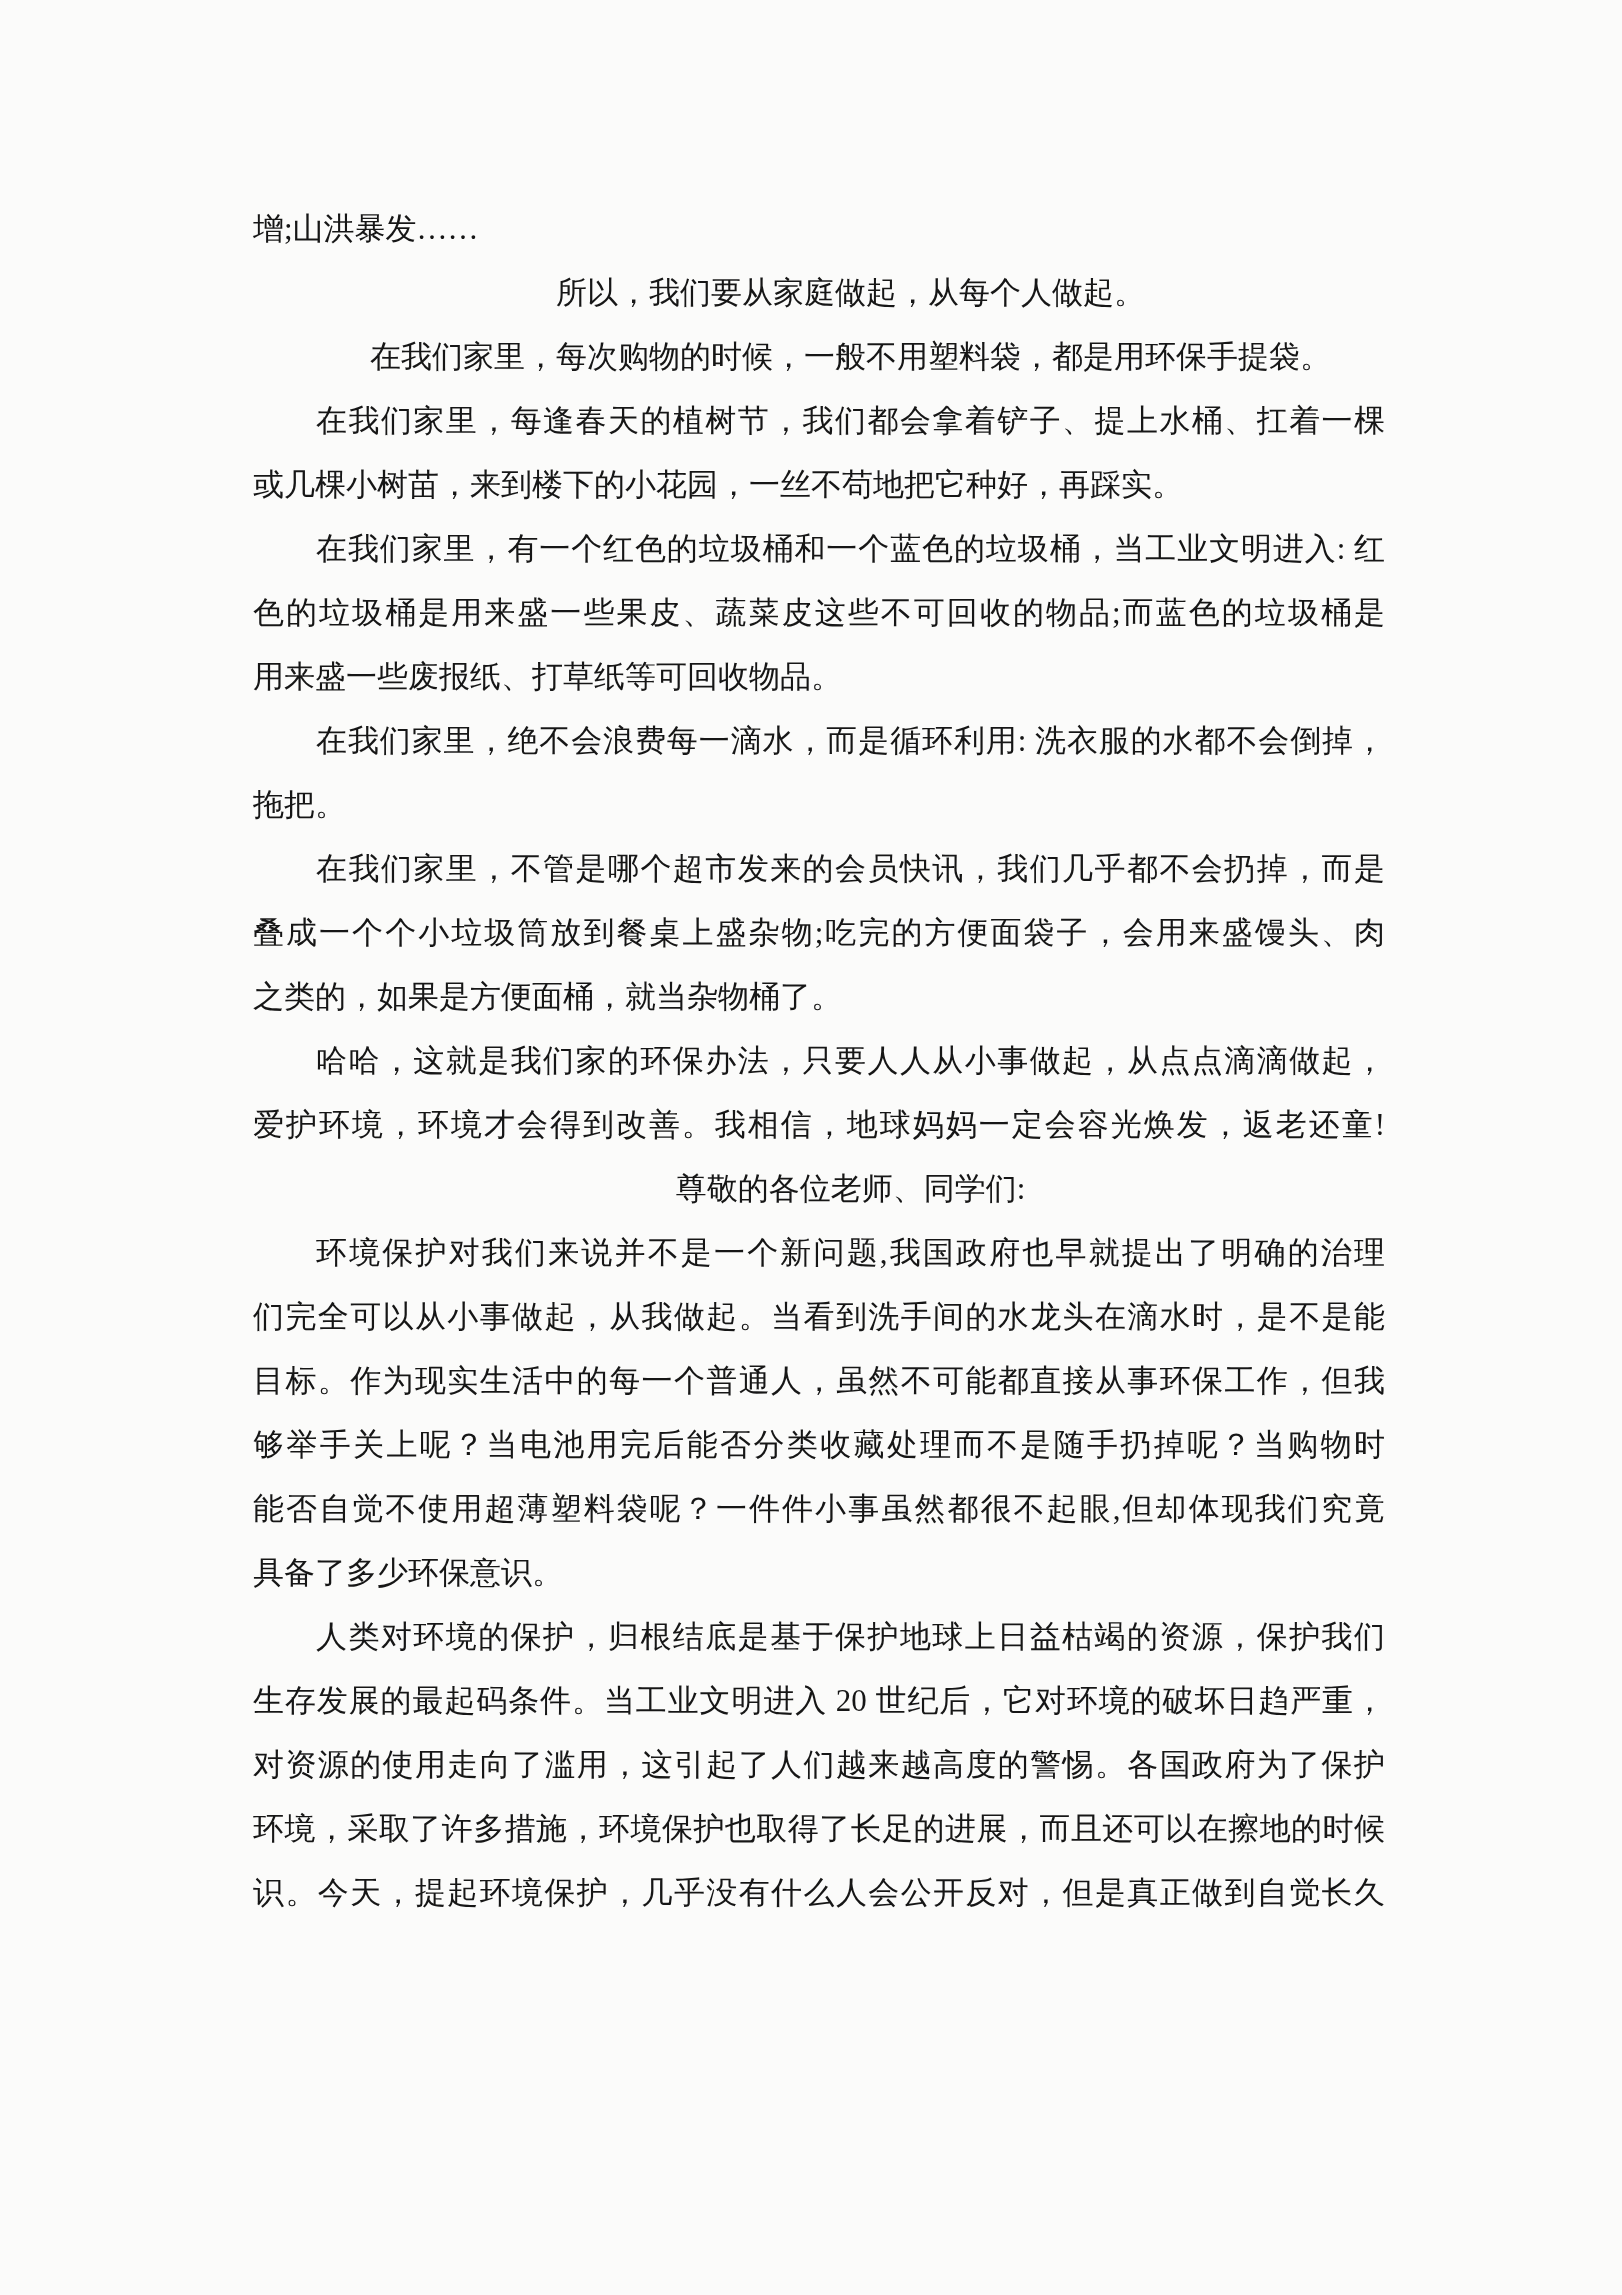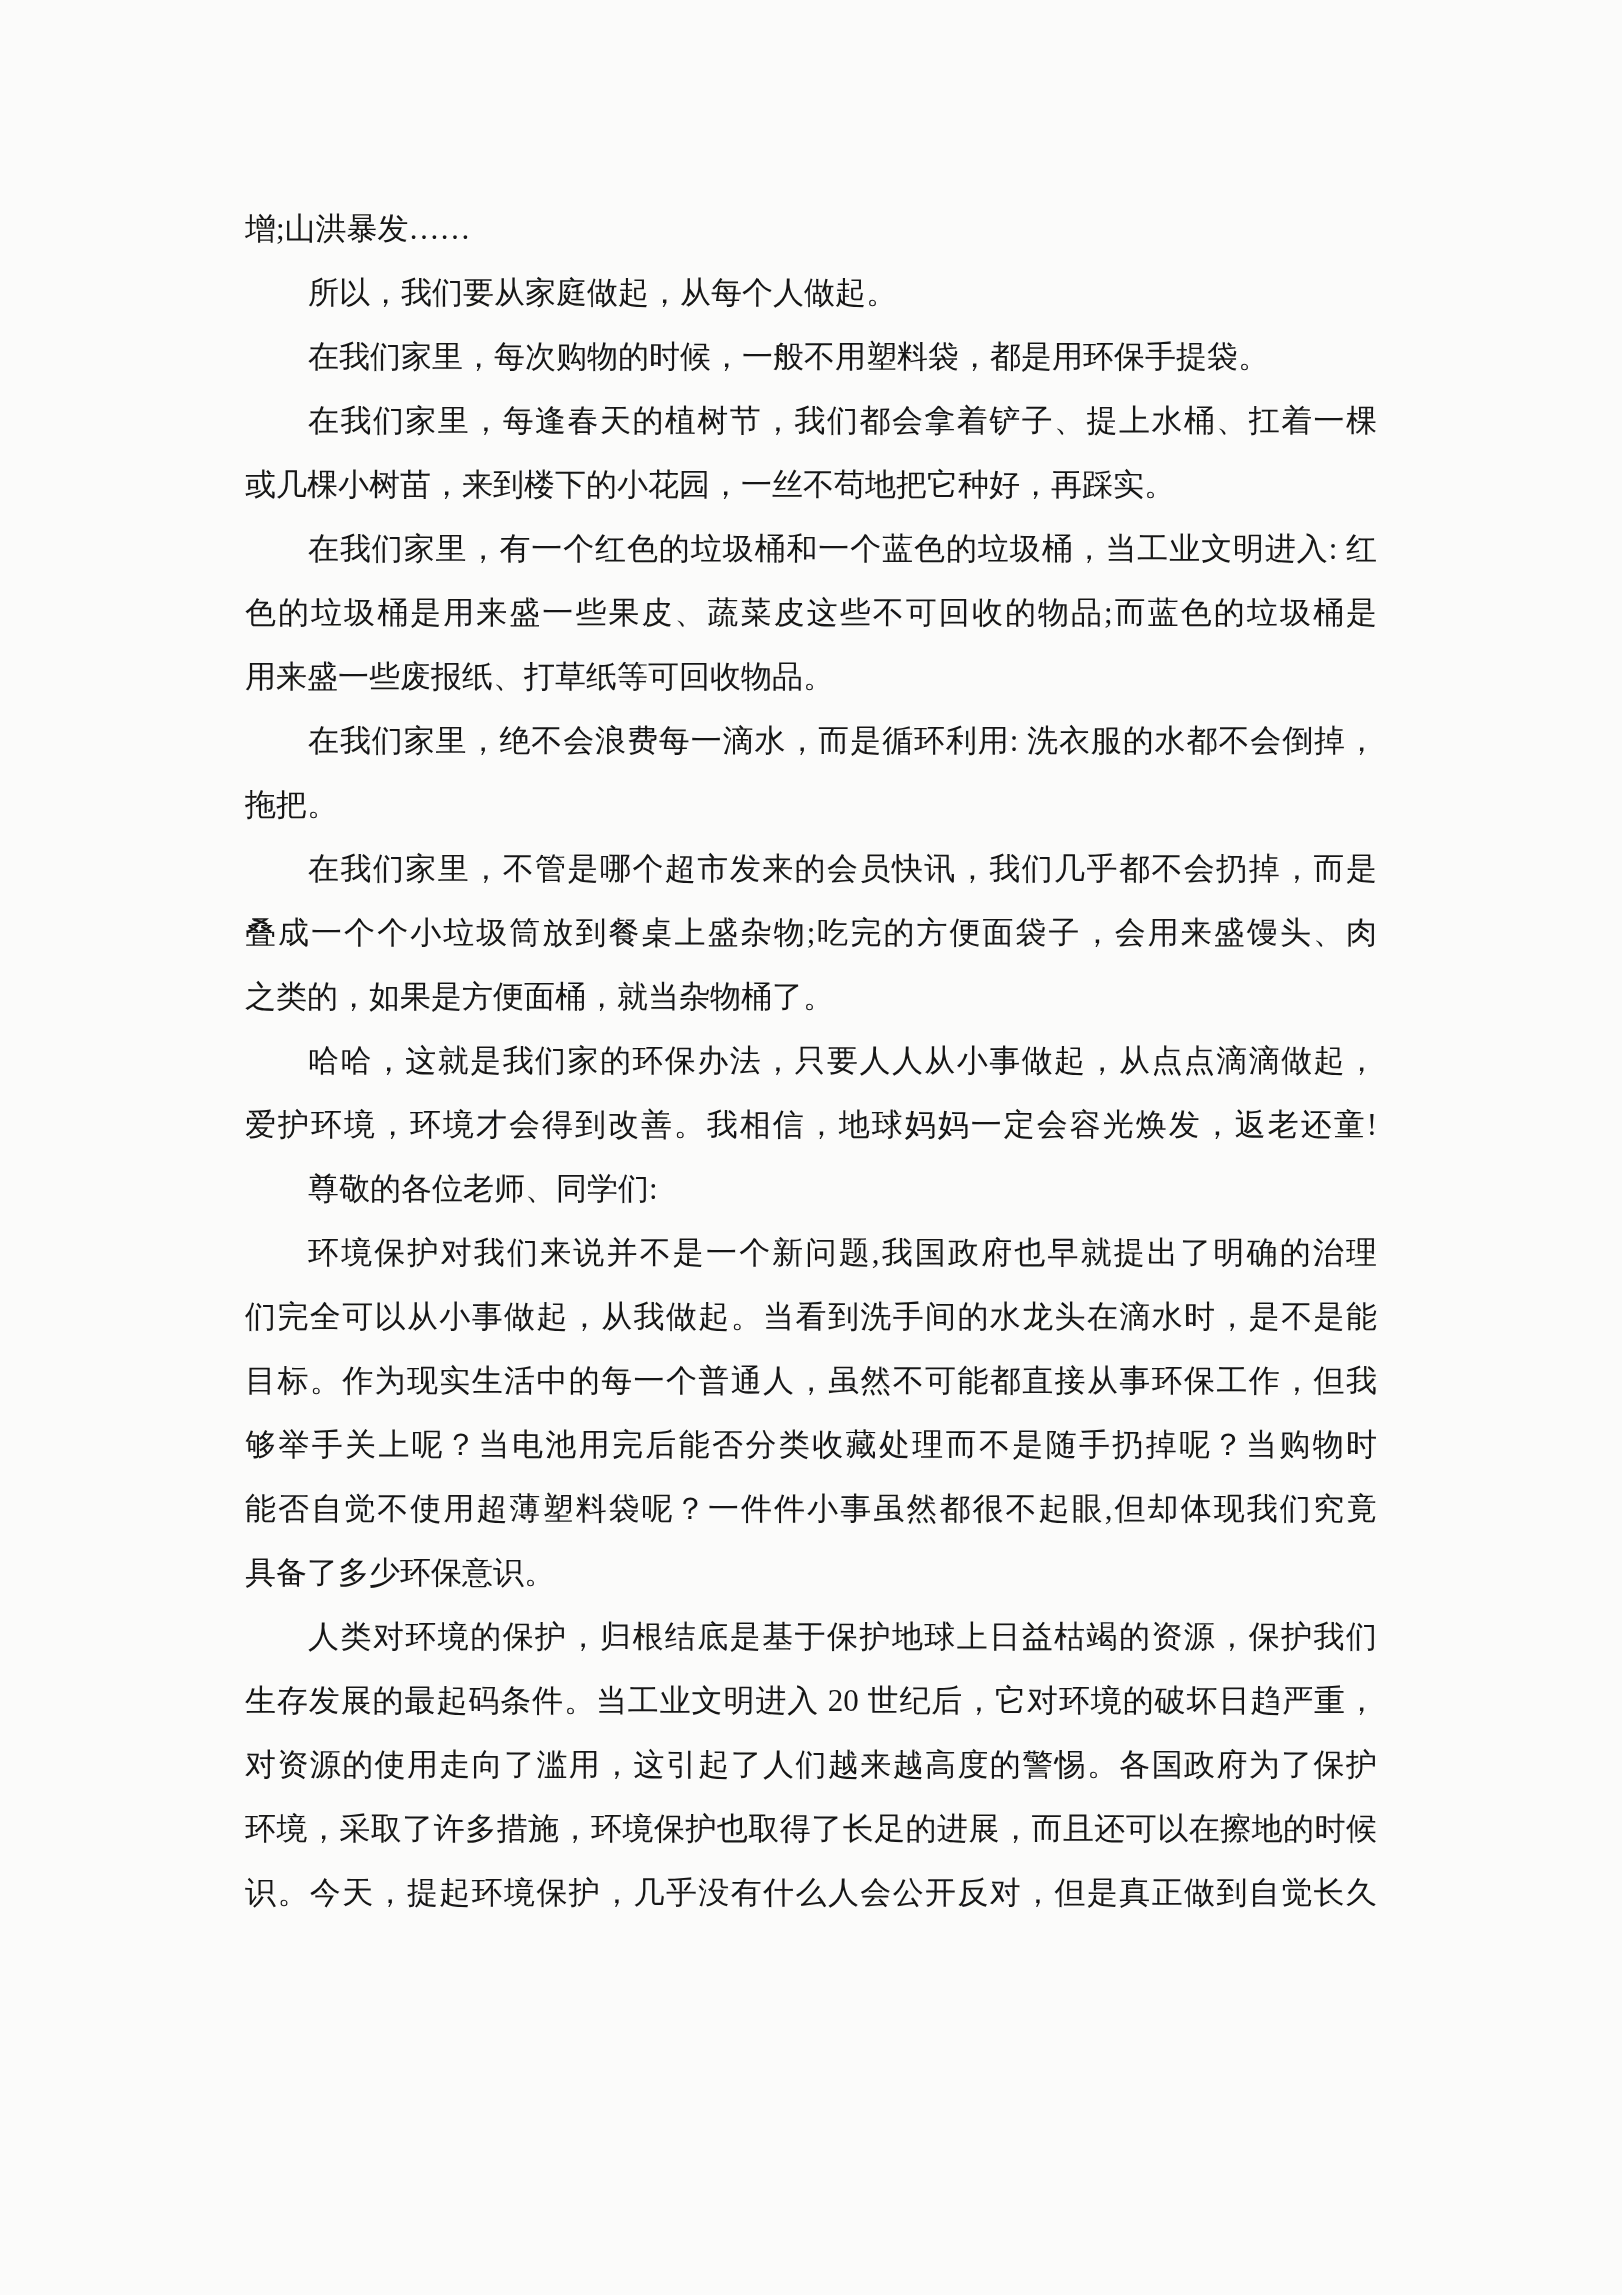--- a/index.html
+++ b/index.html
@@ -14,33 +14,34 @@
     position: relative;
     overflow: hidden;
   }
   .page {
     position: absolute;
     inset: 0;
     background: #fbfbfa;
   }
   .doc {
     position: absolute;
-    left: 245px;
+    left: 253px;
     top: 197px;
     width: 1132px;
     color: #161616;
     font-size: 31px;
     line-height: 64px;
   }
   .line {
     height: 64px;
     text-align: left;
   }
   .line.indent {
     padding-left: 63px;
+    text-align: center;
   }
   .line.fill {
     text-align: justify;
     text-align-last: justify;
   }
 </style>
 </head>
 <body>
 
 <div class="page">

